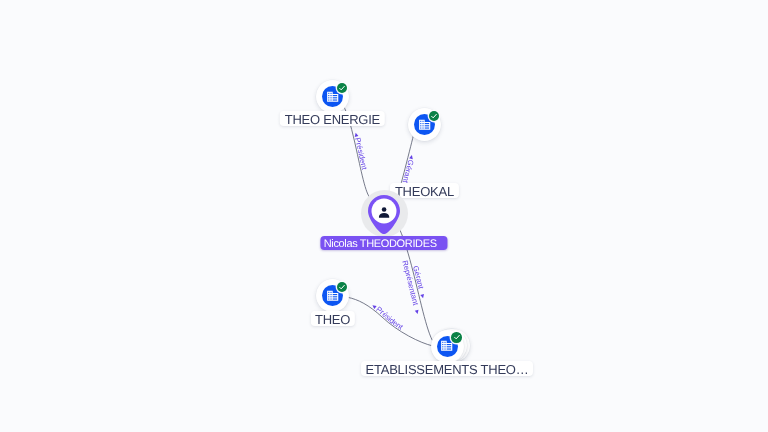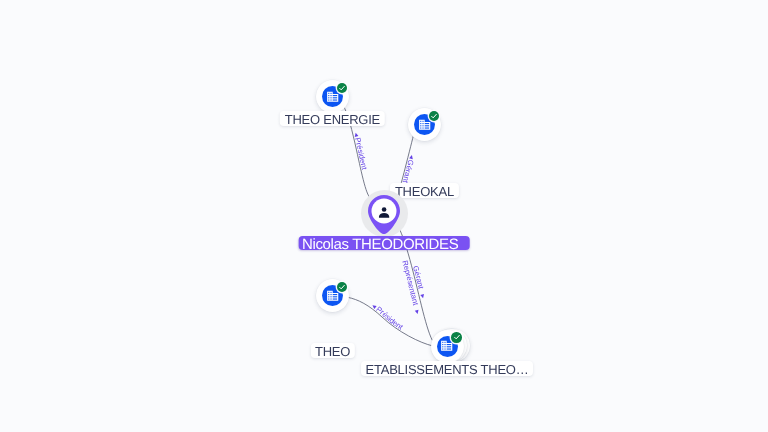--- a/index.html
+++ b/index.html
@@ -15,21 +15,21 @@
  box-shadow:0 1.5px 4px rgba(35,45,80,.15),0 0 0 .4px rgba(35,45,80,.04);}
 .inner{position:absolute;left:6px;top:6px;width:21px;height:21px;border-radius:50%;
  background:#0d56f2;display:flex;align-items:center;justify-content:center;}
 .badge{position:absolute;width:10.4px;height:10.4px;border-radius:50%;background:#0a8246;
  display:flex;align-items:center;justify-content:center;
  box-shadow:0 0 0 1.4px rgba(252,253,254,.95);}
 .nlabel{position:absolute;background:#fff;border-radius:4px;color:#343b5a;
  font-size:13px;letter-spacing:-0.25px;line-height:17px;height:15px;overflow:hidden;white-space:nowrap;
  box-shadow:0 1px 3px rgba(35,45,80,.13);text-align:center;padding:0 4.6px;min-width:30px;transform:translateX(-50%);box-sizing:content-box;}
 .plabel{position:absolute;background:#7a52f2;border-radius:4px;color:#fff;
- font-size:15px;letter-spacing:-0.35px;line-height:17.5px;height:14px;overflow:hidden;
+ font-size:11px;letter-spacing:-0.35px;line-height:17.5px;height:14px;overflow:hidden;
  white-space:nowrap;text-align:left;padding:0 11px 0 3.2px;transform:translateX(-50%);
  box-sizing:content-box;box-shadow:0 1px 2px rgba(70,45,160,.25);}
 .halo{position:absolute;border-radius:50%;background:#e9eaec;}
 .pin{position:absolute;}
 </style>
 </head>
 <body>
 
 <div id="stage">
   <svg id="edges" viewBox="0 0 768 432">
@@ -124,21 +124,21 @@
               <rect x="12" y="17" width="8" height="2"></rect>
             </g>
           </svg>
         </div>
   <div class="badge" style="left:20.9px;top:2.6px;">
           <svg width="8" height="8" viewBox="0 0 24 24" aria-hidden="true">
             <path fill="none" stroke="#fff" stroke-width="3" stroke-linecap="round" stroke-linejoin="round" d="M5 13l4.5 4.5L19 7"></path>
           </svg>
         </div>
   </div>
-  <div class="nlabel" style="left:332.5px;top:311.0px;margin-top:32px;">THEO</div>
+  <div class="nlabel" style="left:332.5px;top:311.0px;">THEO</div>
   </div>
     <div class="node">
   <div class="circ" style="left:437.1px;top:328.5px;"></div>
   <div class="circ" style="left:433.8px;top:329.1px;"></div>
   <div class="circ" style="left:430.5px;top:329.7px;">
   <div class="inner">
           <svg width="13.4" height="13.4" viewBox="0 0 24 24" aria-hidden="true">
             <path fill="#fff" d="M2 3h10v4h10v14H2z"></path>
             <g fill="#0d56f2">
               <rect x="4" y="5" width="2" height="2"></rect>

